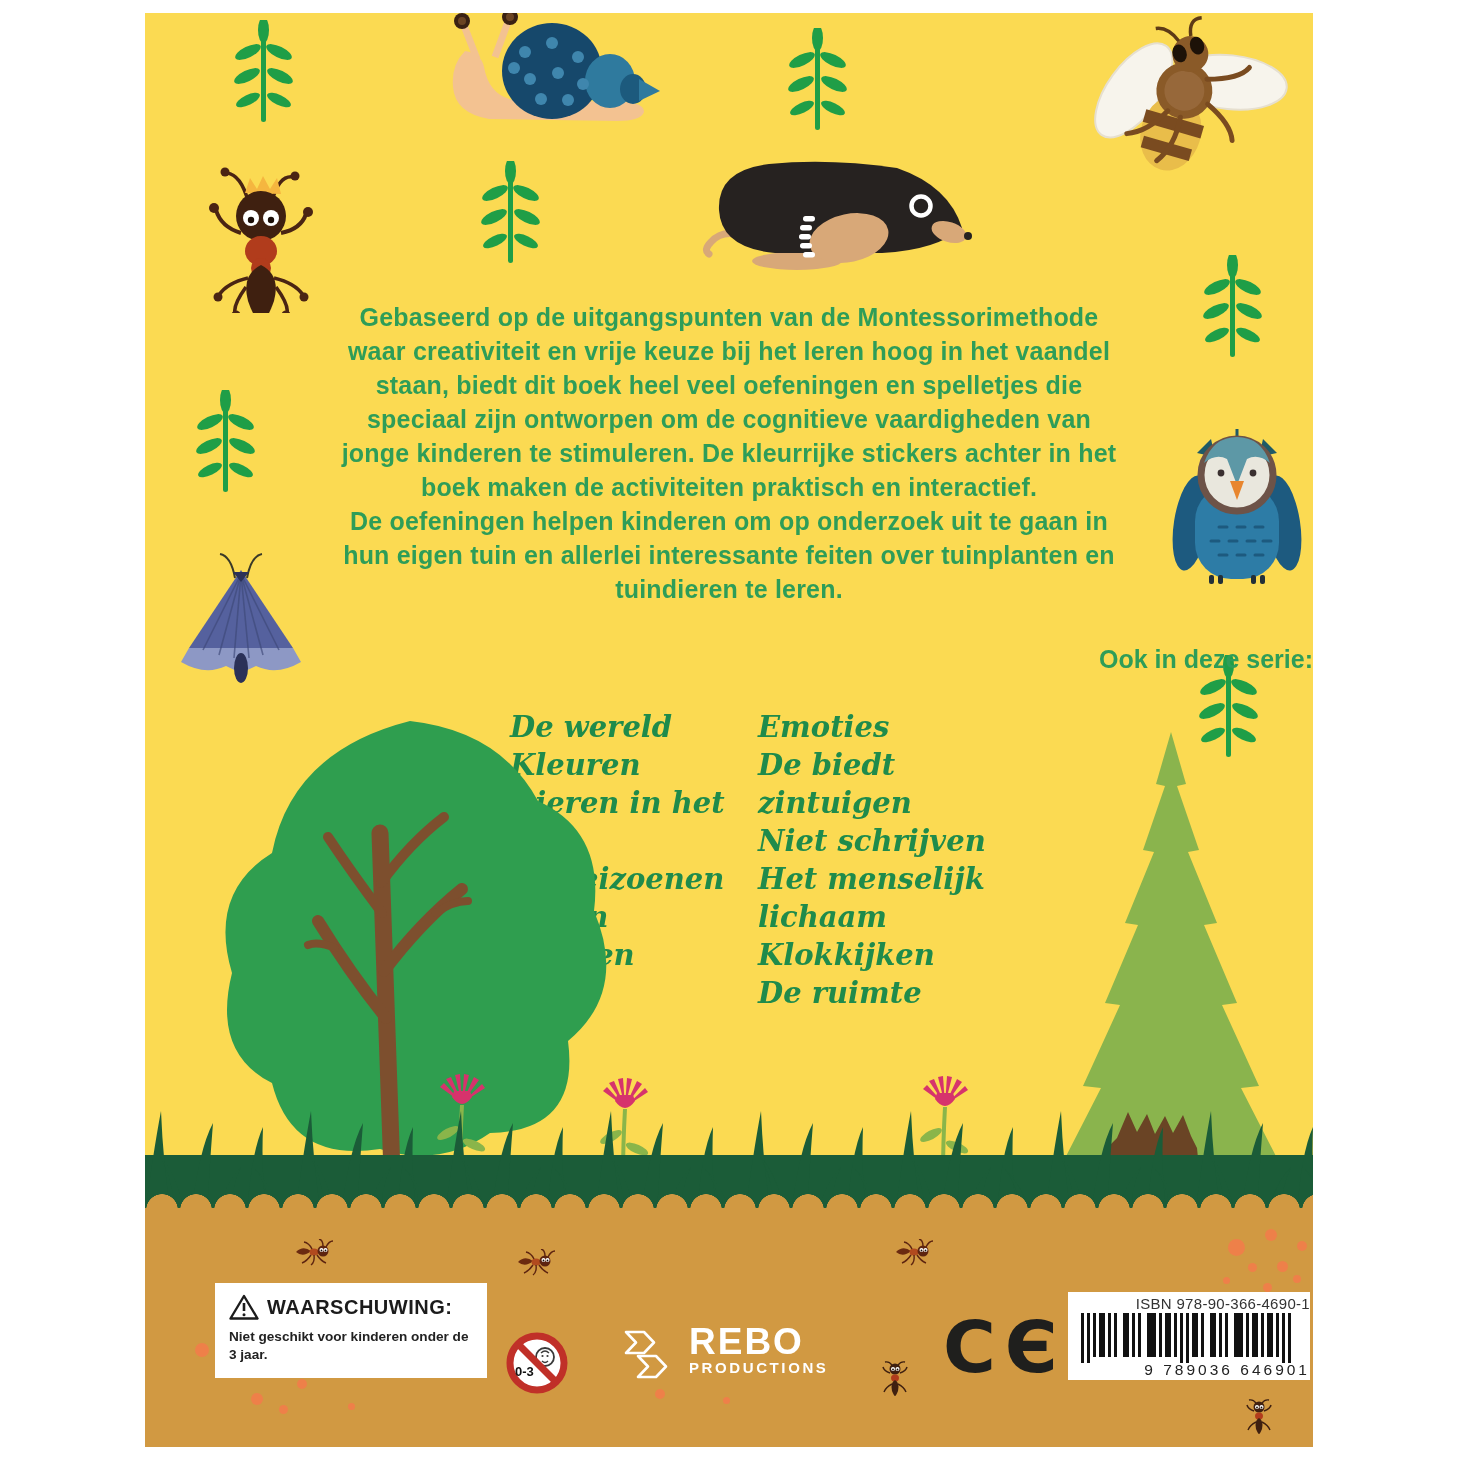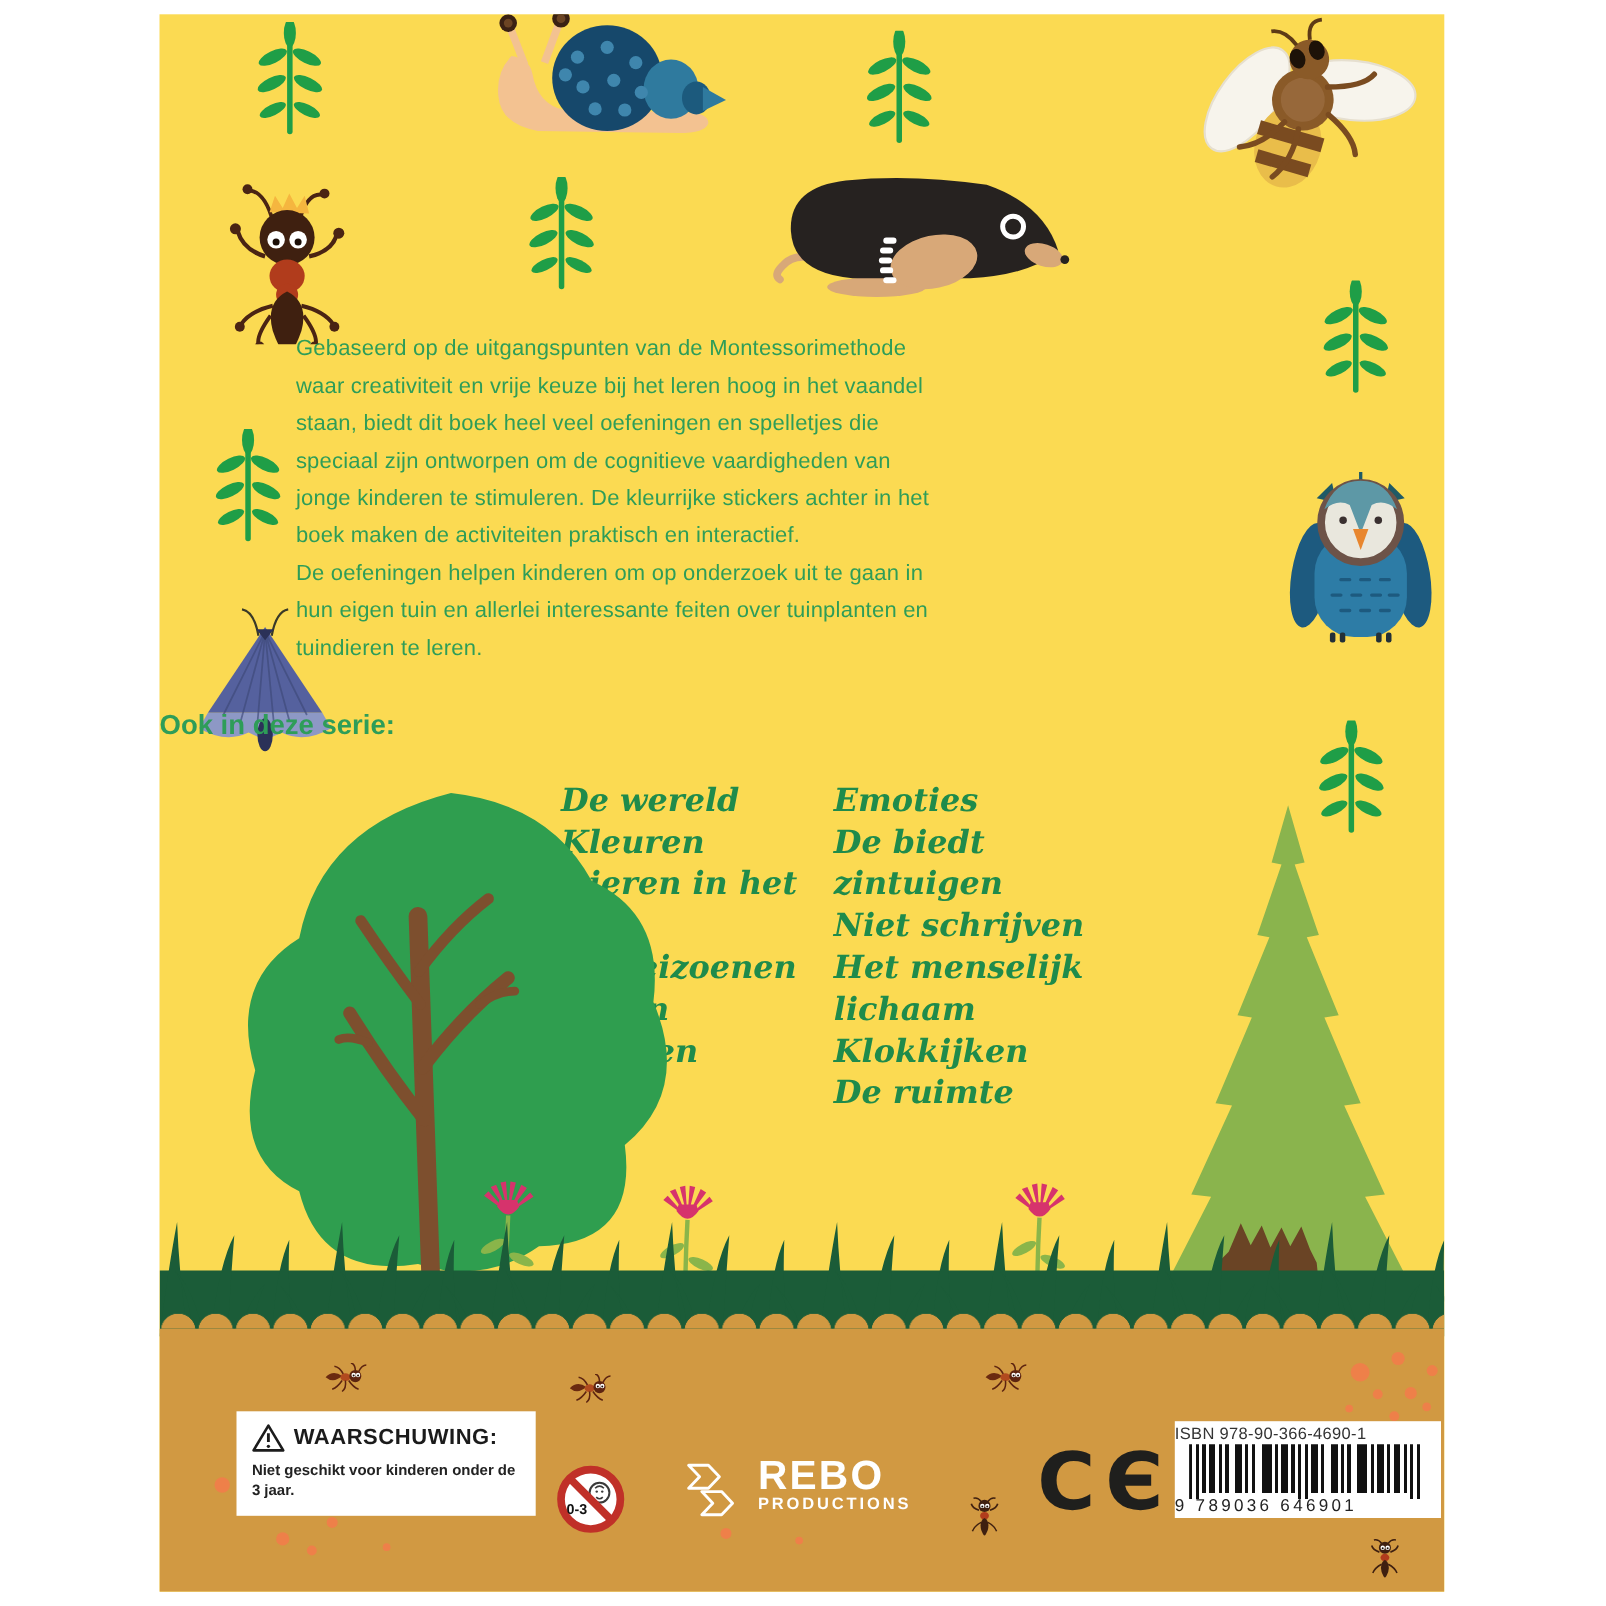--- a/index.html
+++ b/index.html
@@ -1,37 +1,37 @@
 <!DOCTYPE html>
 <html><head>
 <meta charset="utf-8">
 <style>
   html,body{margin:0;padding:0;background:#ffffff;width:1460px;height:1460px;position:relative;
     font-family:"Liberation Sans",sans-serif;}
   .cover{position:absolute;left:145px;top:13px;width:1168px;height:1434px;background:#fbda52;overflow:hidden;}
   .abs{position:absolute;}
   
-  .desc{left:124px;top:287px;width:920px;color:#2e9d58;font-weight:normal;
-    font-size:20px;line-height:34px;white-space:pre-line;letter-spacing:.2px;}
-  .series-head{left:0;top:632px;width:1168px;text-align:left;color:#2e9d58;font-weight:bold;font-size:25px;}
+  .desc{left:124px;top:287px;width:920px;text-align:center;color:#2e9d58;font-weight:bold;
+    font-size:25px;line-height:34px;white-space:pre-line;letter-spacing:.2px;}
+  .series-head{left:0;top:632px;width:1168px;text-align:right;color:#2e9d58;font-weight:bold;font-size:25px;}
   .series-col{top:695px;color:#1f8b4b;font-family:"DejaVu Serif",serif;font-style:italic;font-weight:bold;
     font-size:29px;line-height:38px;}
   .col1{left:365px;width:250px;}
   .col2{left:613px;width:300px;}
   
   .warning-box{left:70px;top:1270px;width:272px;height:95px;background:#ffffff;color:#1b1b1b;
     padding:10px 12px 16px 14px;box-sizing:border-box;}
   .warning-title{font-size:20px;font-weight:bold;letter-spacing:.5px;display:inline-block;vertical-align:middle;}
   .warning-body{font-size:13.6px;line-height:18px;margin-top:7px;font-weight:bold;color:#222;}
   .rebo{left:478px;top:1312px;width:230px;color:#fff;}
   .rebo-name{font-size:37px;font-weight:bold;letter-spacing:2px;line-height:34px;}
   .rebo-sub{font-size:15px;font-weight:bold;letter-spacing:2.6px;}
   .ce{left:798px;top:1292px;font-family:"DejaVu Sans",sans-serif;font-size:72px;font-weight:bold;
     color:#1f1f1d;letter-spacing:9px;}
-  .barcode-box{left:923px;top:1279px;width:242px;height:88px;background:#ffffff;text-align:left;
+  .barcode-box{left:923px;top:1279px;width:242px;height:88px;background:#ffffff;text-align:right;
     box-sizing:border-box;padding-top:3px;}
   .isbn-label{font-size:15px;color:#333;letter-spacing:.3px;}
   .isbn-digits{font-size:15.5px;color:#222;letter-spacing:3px;margin-top:-2px;}
   .dot{border-radius:50%;background:#ee8049;}
   svg{display:block;}
 </style>
 </head>
 <body>
 
 <svg width="0" height="0" style="position:absolute">

